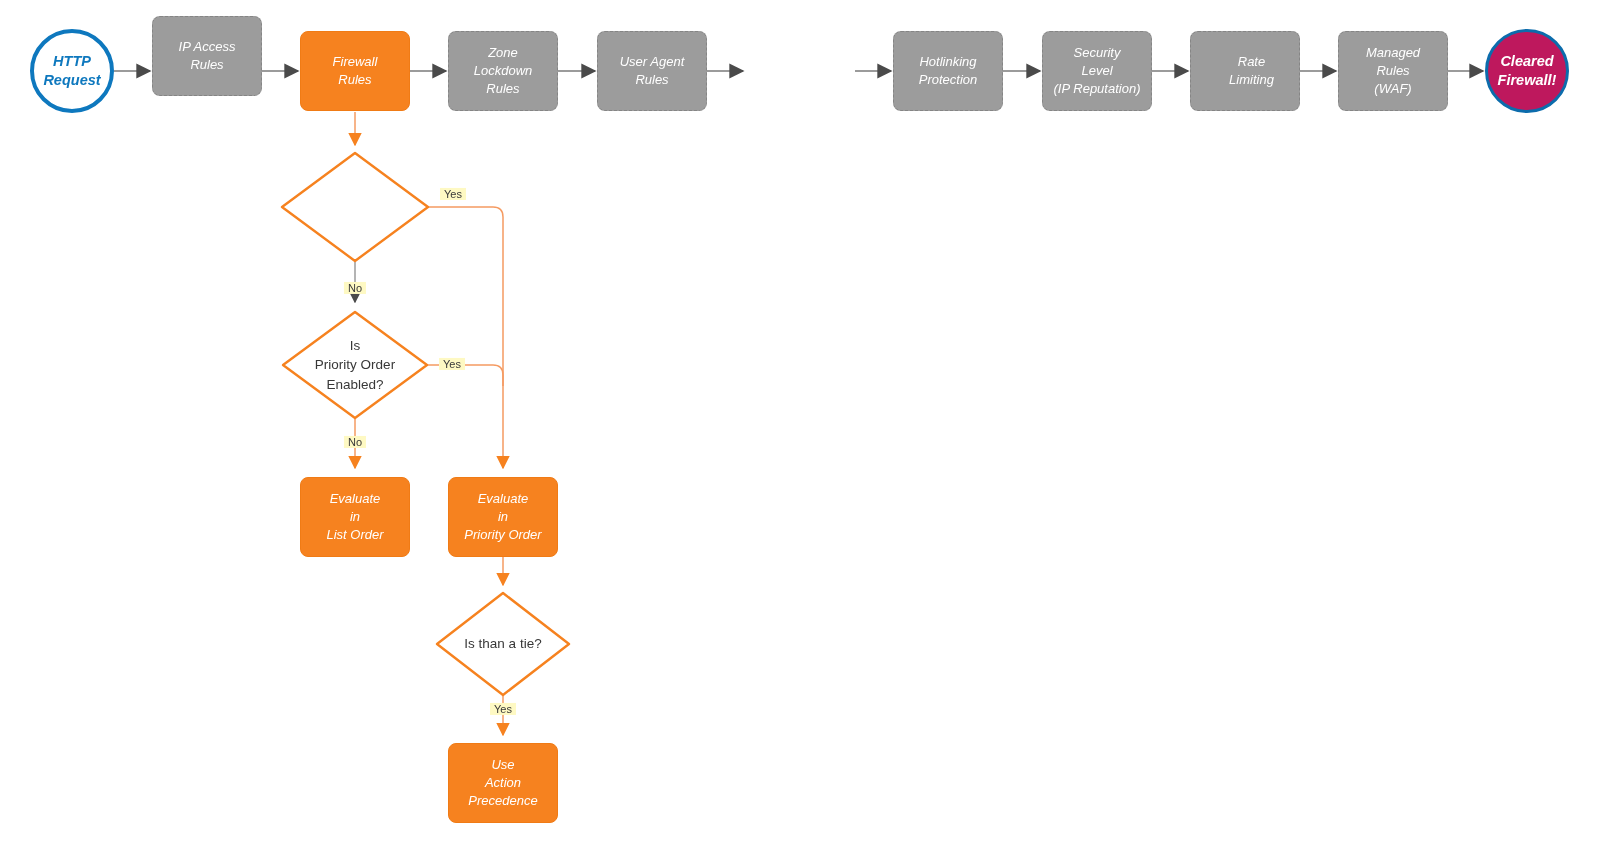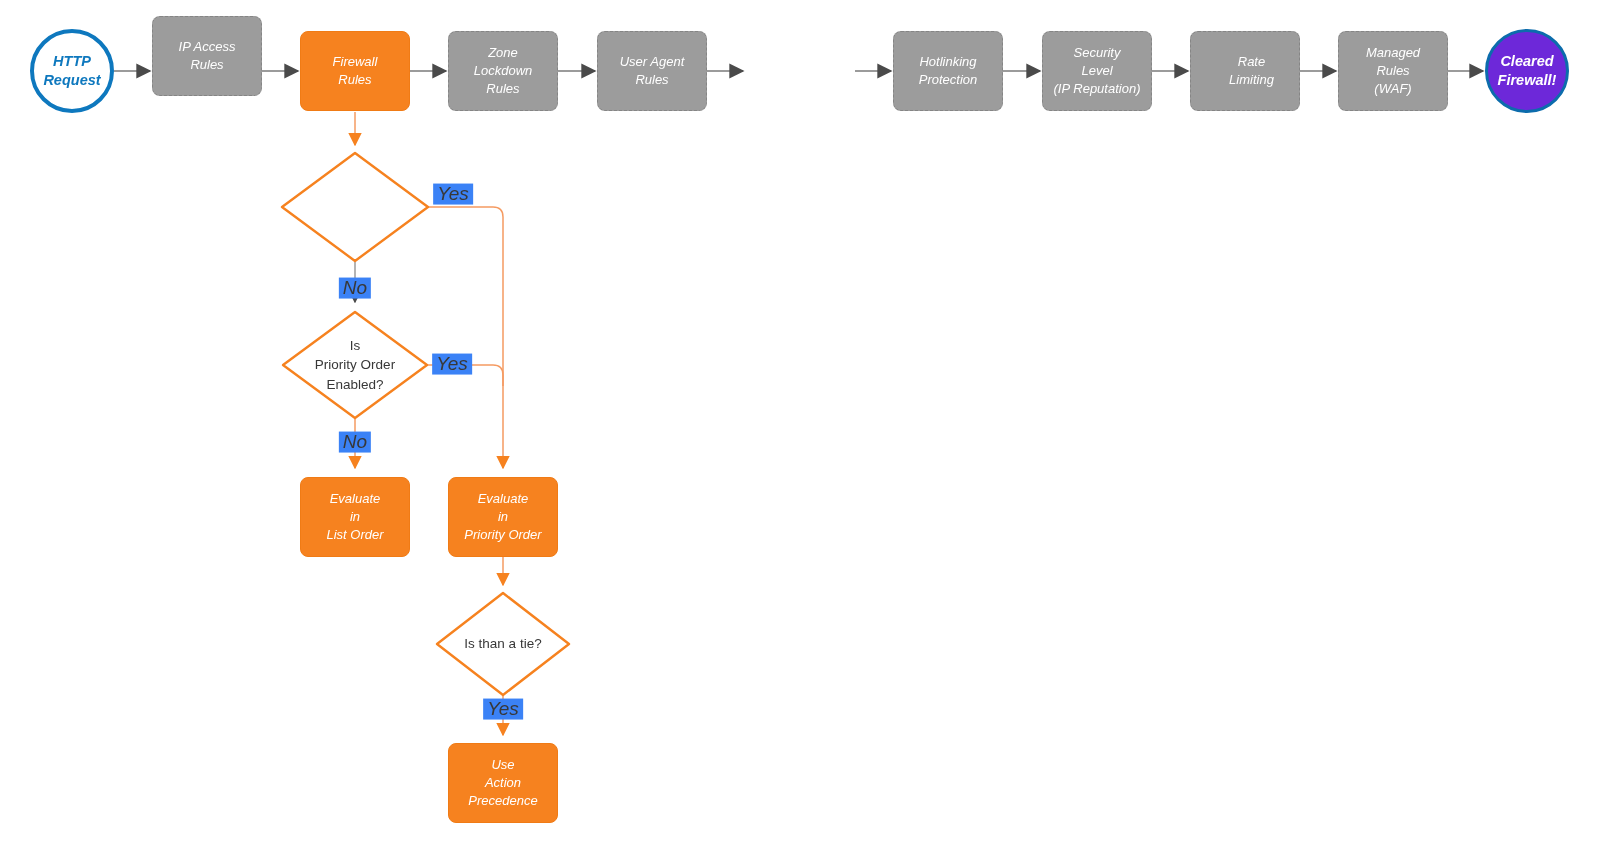--- a/index.html
+++ b/index.html
@@ -18,29 +18,29 @@
     color:#ffffff; font-style:italic; font-size:13px; line-height:1.38;
   }
   .stage.gray   { background:#9C9C9C; border:1px dashed #858585; }
   .stage.orange { background:#F6821F; border:1px solid #F07B15; }
 
   .terminal {
     width:84px; height:84px; border-radius:50%;
     font-weight:bold; font-style:italic; font-size:14.5px; line-height:1.3;
   }
   .terminal.start { background:#ffffff; border:4px solid #0E78BE; color:#0E78BE; }
-  .terminal.end   { background:#6d28d9; border:3px solid #0C6CAC; color:#ffffff; }
+  .terminal.end   { background:#be185d; border:3px solid #0C6CAC; color:#ffffff; }
 
   .decision-label {
     width:150px; height:90px; color:#383838; font-size:13.5px; line-height:1.45;
   }
   .edge-label {
     position:absolute; transform:translate(-50%,-50%);
-    font-style:italic; color:#383838; font-size:19px;
-    background:#3b82f6; padding:0 4px; line-height:1.1;
+    color:#383838; font-size:11px;
+    background:#fef9c3; padding:0 4px; line-height:1.1;
   }
 </style>
 </head>
 <body>
 
 <div class="canvas">
 
   <svg class="edges" viewBox="0 0 1600 858" xmlns="http://www.w3.org/2000/svg">
     <defs>
       <marker id="ag" viewBox="0 0 10 10" refX="9" refY="5" markerWidth="9.5" markerHeight="9.5" orient="auto">

